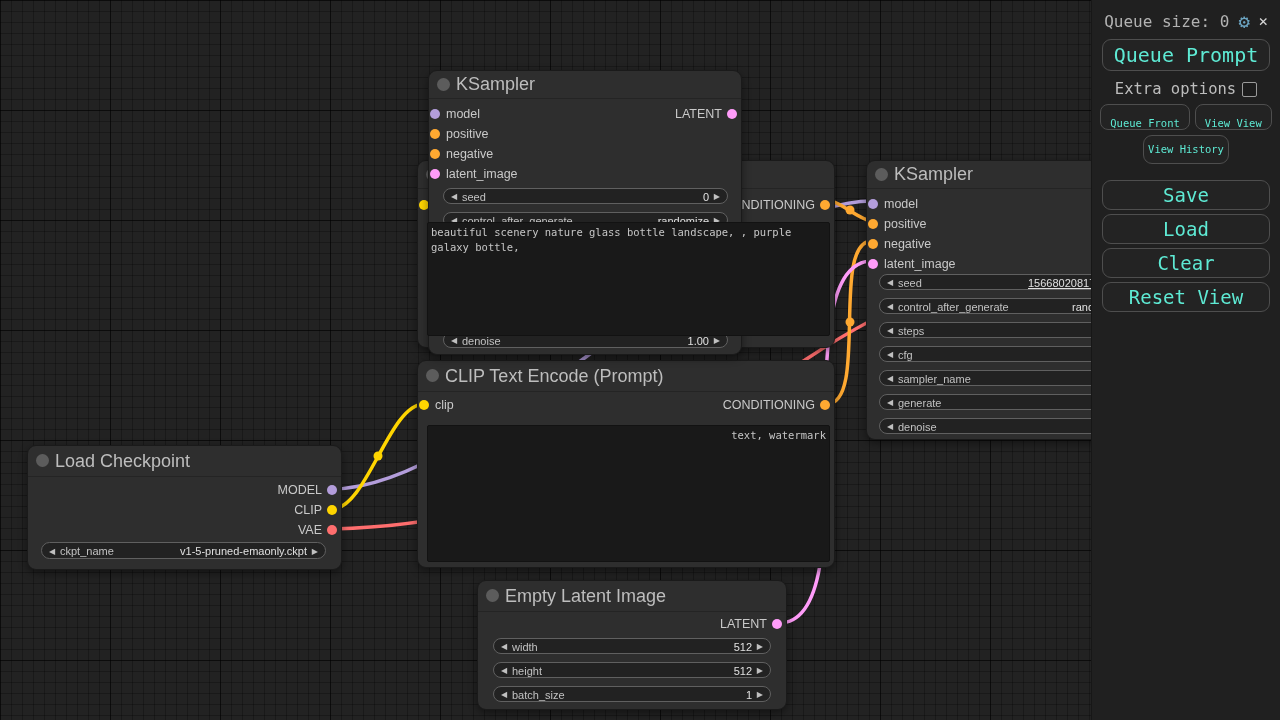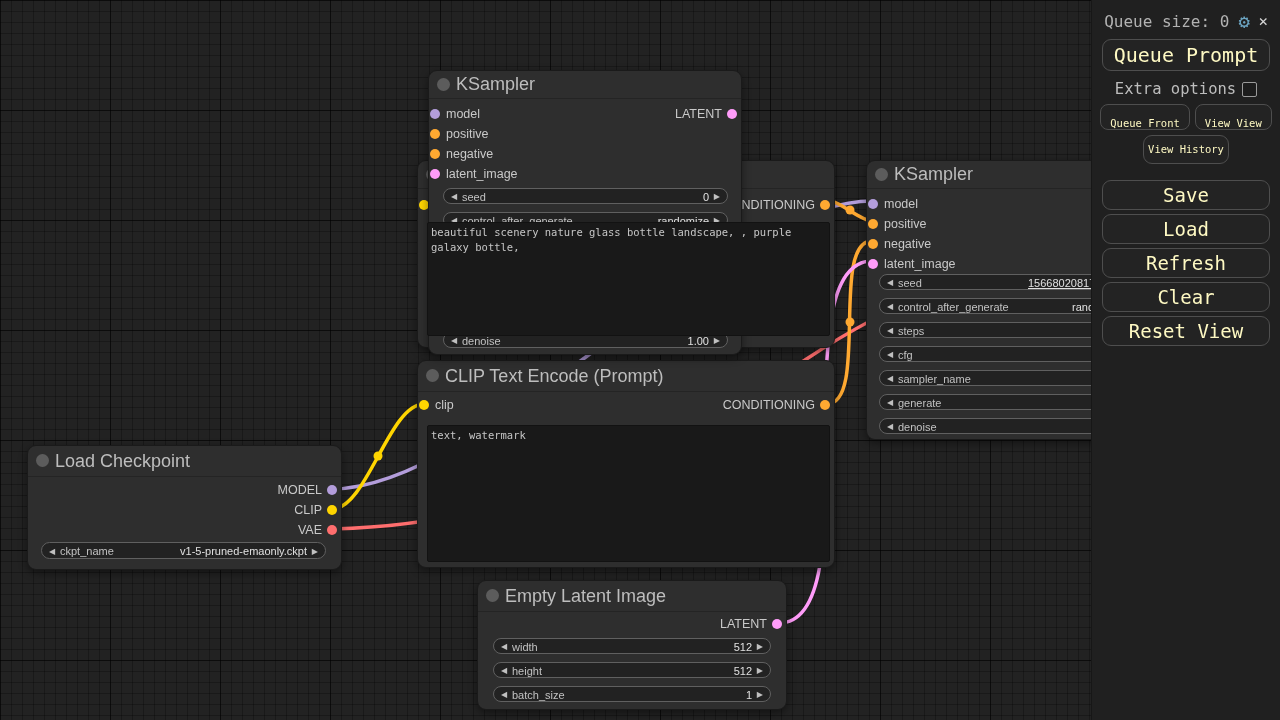--- a/index.html
+++ b/index.html
@@ -42,21 +42,21 @@
       color:#c6c6c6;font-family:"DejaVu Sans Mono",monospace;font-size:10.5px;line-height:1.45;
       padding:2px 3px;resize:none;box-sizing:border-box;overflow:hidden;outline:none;border-radius:2px;}
   
   #sidebar{position:absolute;left:1091px;top:0;width:189px;height:720px;background:#202020;
       z-index:10;border-left:1px solid #171717;box-sizing:border-box;text-align:center;
       font-family:"DejaVu Sans Mono",monospace;color:#c8c8c8;}
   .qrow{margin-top:10px;height:22px;display:flex;align-items:center;justify-content:center;gap:9px;
         font-size:16px;color:#b2b2b2;}
   .gear{font-size:19px;line-height:19px;cursor:pointer;}
   .close-x{font-size:15px;color:#d6d6d6;cursor:pointer;}
-  .btn{display:block;background:#232323;border:1px solid #4e4e4e;border-radius:9px;color:#fef9c3;
+  .btn{display:block;background:#232323;border:1px solid #4e4e4e;border-radius:9px;color:#5eead4;
        font-family:"DejaVu Sans Mono",monospace;cursor:pointer;box-sizing:border-box;}
   #queue-prompt{width:168px;height:32px;margin:7px auto 0;font-size:20px;}
   .extra-row{margin-top:9px;display:flex;align-items:center;justify-content:center;gap:6px;
              font-size:15.5px;color:#bdbdbd;}
   .checkbox{width:13px;height:13px;border:1px solid #9a9a9a;background:#1c1c1c;border-radius:2px;display:inline-block;}
   .small-row{margin-top:6px;display:flex;justify-content:center;gap:5px;}
   .small-btn{height:16px;font-size:10.5px;line-height:13px;padding:12px 9px;border-radius:8px;}
   #view-history{width:86px;height:29px;margin:5px auto 0;font-size:10.5px;line-height:1.25;padding:2px 4px;}
   .big-btn{width:168px;height:30px;margin:0 auto 4px;font-size:19px;}
   #save-btn{margin-top:16px;}
@@ -252,39 +252,38 @@
         <span class="warr l">◀</span>
         <span class="wlabel">generate</span>
       </div>
       <div class="widget" style="left:12px;top:257px;width:266px;">
         <span class="warr l">◀</span>
         <span class="wlabel">denoise</span>
       </div>
     </div>
 
     <textarea class="prompt-box" style="left: 427px; top: 222px; width: 403px; height: 114px;" spellcheck="false">beautiful scenery nature glass bottle landscape, , purple galaxy bottle,</textarea>
-    <textarea class="prompt-box" style="left: 427px; top: 425px; width: 403px; height: 137px;" spellcheck="false">text, watermark</textarea>
+    <textarea class="prompt-box" style="left: 427px; top: 425px; width: 403px; height: 137px; text-align: right;" spellcheck="false">text, watermark</textarea>
   </div>
 
   <div id="sidebar">
     <div class="qrow">
       <span>Queue size: 0</span>
       <span class="gear" style="color: rgb(107, 163, 192);">⚙</span>
       <span class="close-x">✕</span>
     </div>
     <button class="btn" id="queue-prompt">Queue Prompt</button>
     <div class="extra-row">
       <span>Extra options</span>
       <span class="checkbox"></span>
     </div>
     <div class="small-row">
       <button class="btn small-btn">Queue Front</button>
       <button class="btn small-btn">View View</button>
     </div>
     <button class="btn" id="view-history">View History</button>
     <button class="btn big-btn" id="save-btn">Save</button>
     <button class="btn big-btn">Load</button>
-    <button class="btn big-btn">Refresh</button>
     <button class="btn big-btn">Clear</button>
     <button class="btn big-btn">Reset View</button>
   </div>
 
 </div>
 
 </body></html>

